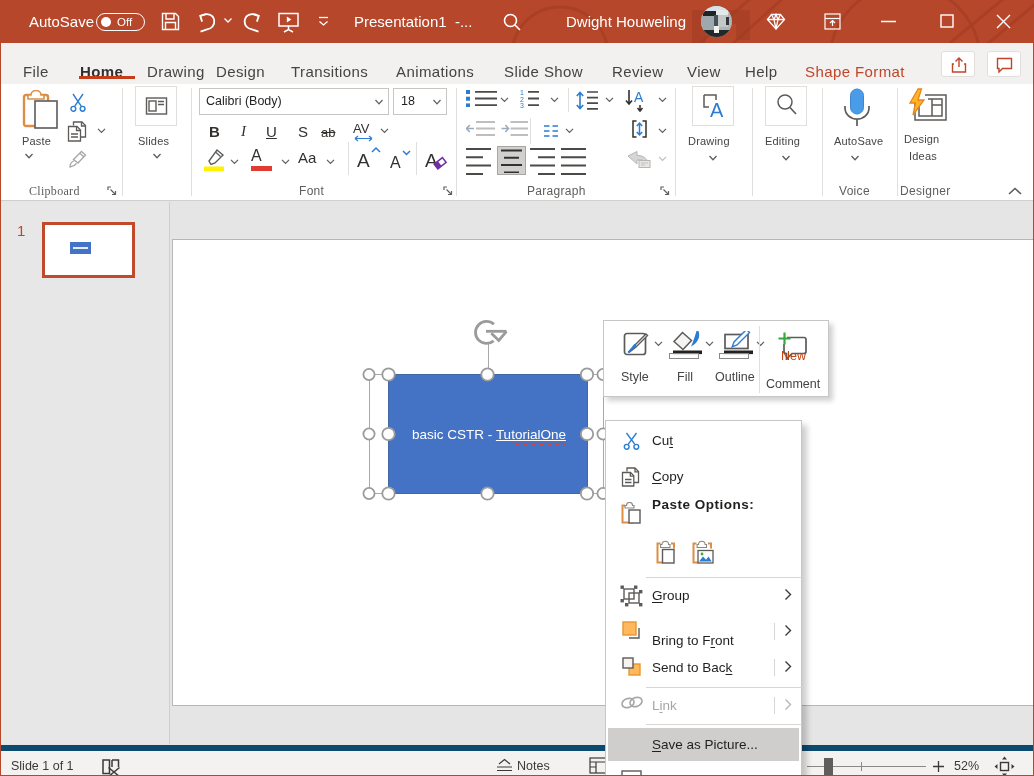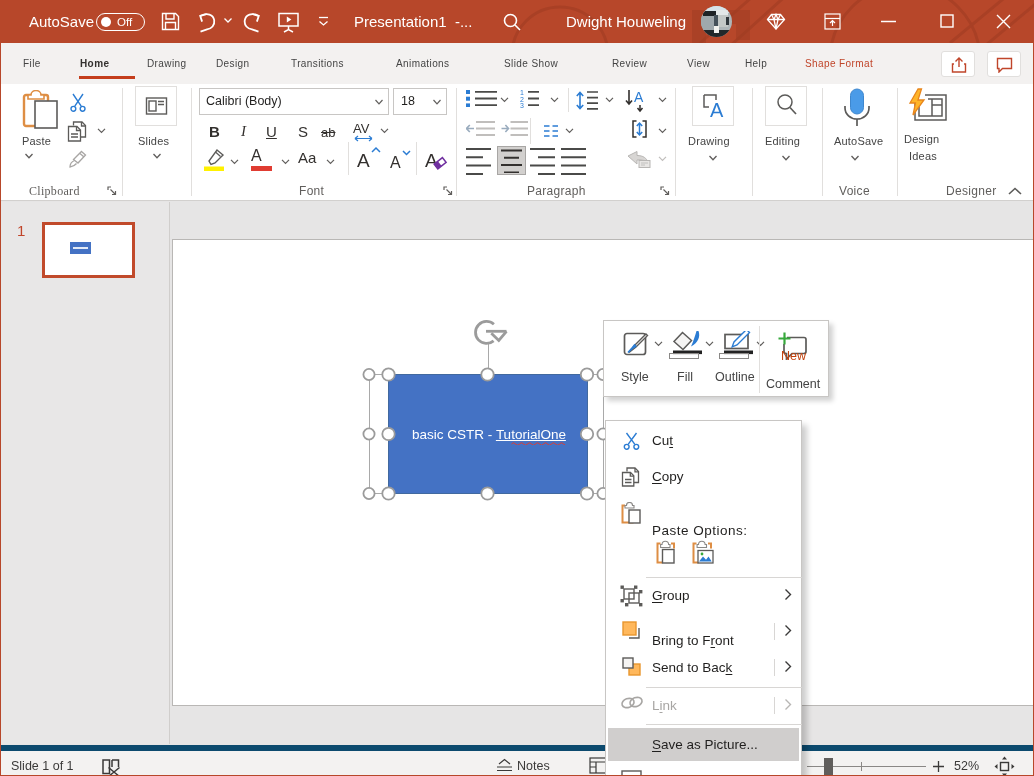--- a/index.html
+++ b/index.html
@@ -4,21 +4,21 @@
 <style>
 * { margin:0; padding:0; box-sizing:border-box; }
 html,body { width:1034px; height:776px; overflow:hidden; }
 body { font-family:"Liberation Sans", sans-serif; position:relative; background:#E6E5E5; }
 .abs { position:absolute; }
 
 #titlebar { left:0; top:0; width:1034px; height:43px; background:#B7472A; color:#fff; overflow:hidden; }
 #titlebar .txt { color:#fff; font-size:15px; }
 
 #tabrow { left:1px; top:43px; width:1032px; height:41px; background:#F3F1F0; }
-.tab { position:absolute; top:0; height:49px; line-height:41px; font-size:10px; letter-spacing:0.4px; color:#444; }
+.tab { position:absolute; top:8px; height:49px; line-height:41px; font-size:15px; letter-spacing:0.4px; color:#444; }
 
 #ribbon { left:1px; top:84px; width:1032px; height:117px; background:#FFFFFF; border-bottom:1px solid #D2D0CE; }
 .gsep { position:absolute; top:4px; height:108px; width:1px; background:#E1DFDD; }
 .glabel { position:absolute; top:100px; font-size:12px; letter-spacing:0.3px; color:#605E5C; }
 .rtxt { font-size:11px; letter-spacing:0.2px; color:#444; }
 
 #main { left:1px; top:202px; width:1032px; height:542px; background:#E6E5E5; }
 #canvas { position:absolute; left:171px; top:37px; width:1000px; height:467px; background:#fff; border:1px solid #B9B7B5; }
 
 #bL { left:0; top:43px; width:1px; height:733px; background:#B7472A; }
@@ -460,21 +460,21 @@
   <svg class="abs" style="left:906px; top:4px" width="42" height="38" viewBox="0 0 42 38">
     <g fill="none" stroke="#5C5B59" stroke-width="1.5">
       <path d="M8 14 v18 h31 V7 H18"></path>
       <path d="M12 18 v10 h23 V11 H21"></path>
       <path d="M25 11 v17 M25 17 h10"></path>
     </g>
     <path d="M11 1 L3 15 h5.5 L6 27 L17 12 h-6 L14.5 1 z" fill="#FFB528" stroke="#E8851C" stroke-width="1.3"></path>
   </svg>
   <span class="abs rtxt" style="left:903px; top:49px;">Design</span>
   <span class="abs rtxt" style="left:908px; top:66px;">Ideas</span>
-  <span class="glabel" style="left:899px;margin-left:46px;">Designer</span>
+  <span class="glabel" style="left:899px;">Designer</span>
 
   <svg class="abs" style="left:1006px; top:102px" width="16" height="10" viewBox="0 0 16 10">
       <path d="M2 8 L8 2.5 L14 8" fill="none" stroke="#5C5B59" stroke-width="1.6"></path>
     </svg>
 </div>
 
 <div id="main" class="abs">
 
   <div class="abs" style="left:0; top:0; width:168px; height:542px; background:#E8E7E7;"></div>
   <div class="abs" style="left:168px; top:0; width:1px; height:542px; background:#D0CECC;"></div>
@@ -623,21 +623,21 @@
       <path d="M4 12.5 h6.5 M4 15.5 h6.5"></path>
     </g>
   </svg>
   <span class="mi-text" style="top:48px;"><u class="ac">C</u>opy</span>
 
   <svg class="abs" style="left:15px; top:81px" width="21" height="23" viewBox="0 0 21 23">
     <path d="M4 3.5 h-2.5 v17 h11" fill="none" stroke="#DE8E44" stroke-width="2"></path>
     <path d="M5.5 3.5 a3 3 0 0 1 6 0 h1.5 v2.5 h-9 v-2.5 z" fill="#fff" stroke="#8A8886" stroke-width="1.1"></path>
     <rect x="8" y="8" width="11" height="13" fill="#fff" stroke="#5C5B59" stroke-width="1.4"></rect>
   </svg>
-  <span class="mi-text" style="top:102px; font-weight:normal; letter-spacing:0.5px;">Paste Options:</span>
+  <span class="mi-text" style="top:76px; font-weight:bold; letter-spacing:0.5px;">Paste Options:</span>
 
   <svg class="abs" style="left:50px; top:119px" width="23" height="25" viewBox="0 0 23 25">
     <path d="M4.5 3.5 h-3 v19 h5" fill="none" stroke="#DE8E44" stroke-width="2"></path>
     <path d="M15 3.5 h3 v5" fill="none" stroke="#DE8E44" stroke-width="2"></path>
     <path d="M6 4.5 a3.3 3.3 0 0 1 6.6 0 h1.4 v3 h-9.4 v-3 z" fill="#fff" stroke="#8A8886" stroke-width="1.1"></path>
     <rect x="6.5" y="9.5" width="11.5" height="13.5" fill="#fff" stroke="#5C5B59" stroke-width="1.4"></rect>
   </svg>
   <svg class="abs" style="left:86px; top:119px" width="24" height="25" viewBox="0 0 24 25">
     <path d="M4.5 3.5 h-3 v19 h5" fill="none" stroke="#DE8E44" stroke-width="2"></path>
     <path d="M16 3.5 h3 v5" fill="none" stroke="#DE8E44" stroke-width="2"></path>

